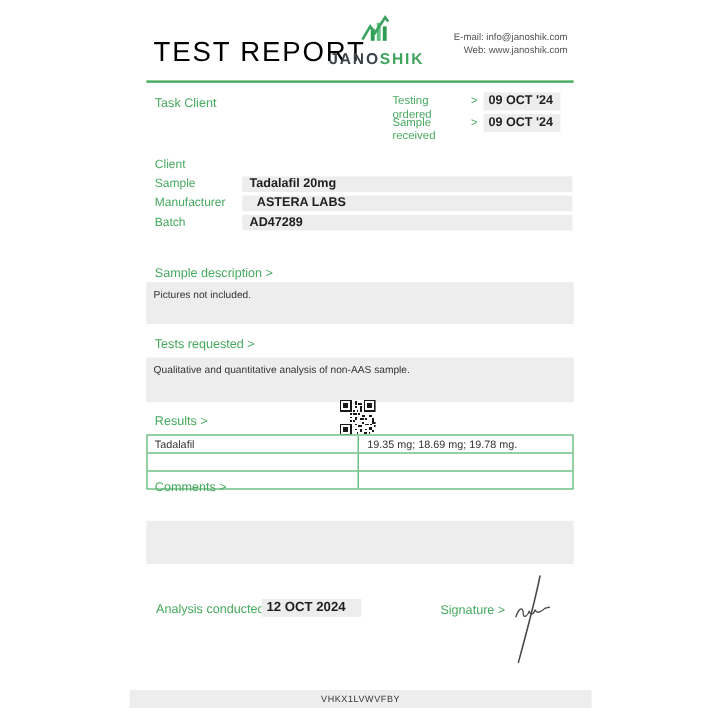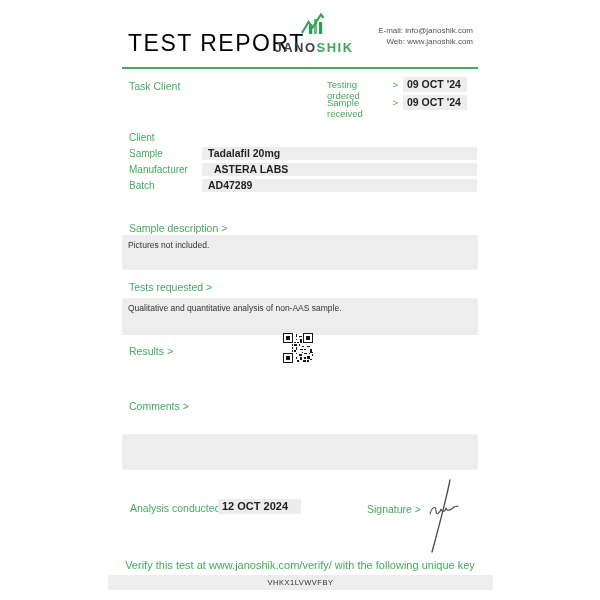--- a/index.html
+++ b/index.html
@@ -159,32 +159,45 @@
           <rect x="17" y="19" width="1" height="1"></rect>
           <rect x="19" y="18" width="1" height="1"></rect>
         <rect x="10" y="19" width="1" height="1"></rect>
           <rect x="19" y="13" width="2" height="1"></rect>
           <rect x="8" y="12" width="1" height="1"></rect>
         <rect x="13" y="13" width="1" height="1"></rect>
       </g>
     </svg>
   </div>
 
+  <div class="abs rtable">
+    <div class="rrow">
+      <div class="cell1">Tadalafil</div>
+      <div class="cell2">19.35 mg; 18.69 mg; 19.78 mg.</div>
+    </div>
+    <div class="rrow">
+      <div class="cell1"></div>
+      <div class="cell2"></div>
+    </div>
+    <div class="rrow">
+      <div class="cell1"></div>
+      <div class="cell2"></div>
+    </div>
+  </div>
 
   <div class="abs sechead" style="top:400px;">Comments &gt;</div>
   <div class="gbox secbox" style="top:434px;height:36px;"></div>
 
   <div class="abs lbl" style="left:130px;top:502px;">Analysis conducted &gt;</div>
   <div class="gbox analysisbox val">12 OCT 2024</div>
 
   <div class="abs lbl" style="left:367px;top:503px;">Signature &gt;</div>
 
   <div class="abs sig">
     <svg width="45" height="78" viewBox="0 0 45 78">
       <path d="M30 3 C27 18 21 42 12 75" stroke="#4a4a4a" stroke-width="1.3" fill="none" stroke-linecap="round"></path>
       <path d="M10 37 c2 -7 6 -9 6 -3 c0 5 4 2 5 -2 c1 4 4 3 5 -1 c1 4 5 2 8 -1 l4 -1" stroke="#4a4a4a" stroke-width="1.1" fill="none" stroke-linecap="round"></path>
     </svg>
   </div>
 
-  <div class="abs verify">Verify this test at www.janoshik.com/verify/ with the following unique key</div>
   <div class="gbox keystrip">VHKX1LVWVFBY</div>
 
 </div>
 
 </body></html>

